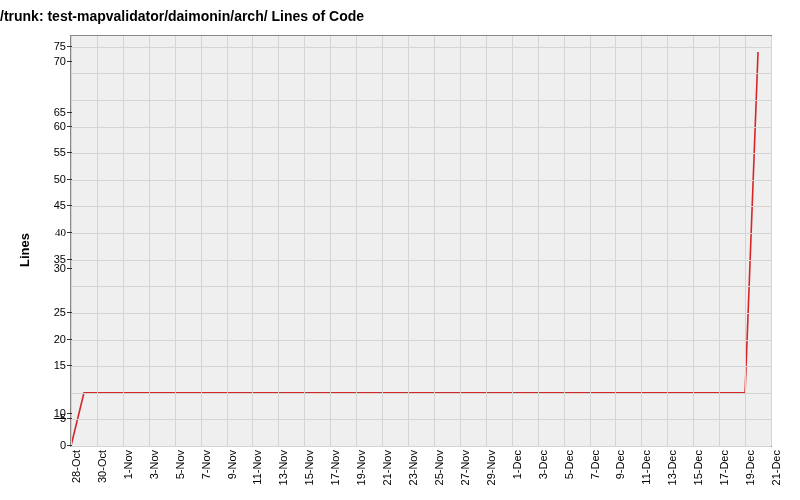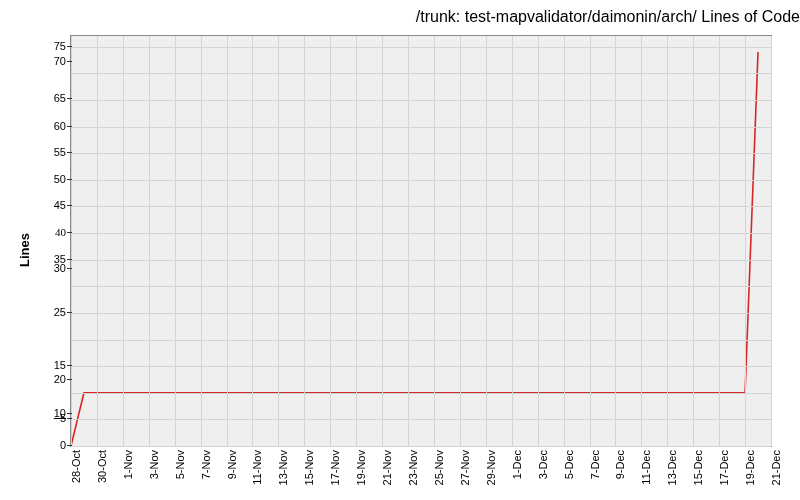--- a/index.html
+++ b/index.html
@@ -1,17 +1,17 @@
 <!DOCTYPE html>
 <html><head>
 <meta charset="utf-8">
 <style>
   html,body{margin:0;padding:0;background:#fff;font-family:Arial,Helvetica,sans-serif}
   .stage{position:relative;width:800px;height:500px;background:#fff}
-  .title{position:absolute;top:8px;left:0;width:100%;text-align:right;font-weight:normal;font-size:16px;color:#000}
+  .title{position:absolute;top:8px;left:0;width:100%;text-align:left;font-weight:bold;font-size:14px;color:#000}
   .plot{position:absolute;left:70px;top:35px;width:700px;height:410px;background:#efefef;border:1px solid #888}
   .grid-h{position:absolute;left:0;width:100%;border-top:1px solid #d4d4d4}
   .grid-v{position:absolute;top:0;height:100%;border-left:1px solid #d4d4d4}
   .ytick{position:absolute;right:734px;font-size:11px;color:#000;transform:translateY(-50%);text-align:right;width:30px}
   .ytick .tmark{position:absolute;right:-6px;top:50%;width:5px;border-top:1px solid #333}
   .xtick{position:absolute;top:450px;font-size:11px;color:#000;transform:rotate(-90deg);transform-origin:right top;text-align:right;white-space:nowrap}
   .ylabel{position:absolute;left:8px;top:50%;transform:translateY(-50%) rotate(-90deg);font-weight:bold;font-size:13px;color:#000}
   .xlabel{position:absolute;left:0;width:100%;top:480px;text-align:center;font-weight:bold;font-size:13px;color:#000}
   svg.series{position:absolute;left:0;top:0;width:100%;height:100%}
 </style>
@@ -67,30 +67,30 @@
       <div class="grid-v" style="left: 596.296px;"></div>
       <div class="grid-v" style="left: 622.222px;"></div>
       <div class="grid-v" style="left: 648.148px;"></div>
       <div class="grid-v" style="left: 674.074px;"></div>
       <div class="grid-v" style="left: 700px;"></div>
     </div>
 <div class="ytick" style="top: 445px;">0<span class="tmark"></span></div>
     <div class="ytick" style="top: 418.377px;">5<span class="tmark"></span></div>
     <div class="ytick" style="top: 413px; text-decoration: underline;">10<span class="tmark"></span></div>
     <div class="ytick" style="top: 365.13px;">15<span class="tmark"></span></div>
-    <div class="ytick" style="top: 338.506px; margin-top: 40px;">20<span class="tmark"></span></div>
+    <div class="ytick" style="top: 338.506px;">20<span class="tmark"></span></div>
     <div class="ytick" style="top: 311.883px;">25<span class="tmark"></span></div>
     <div class="ytick" style="top: 268px;">30<span class="tmark"></span></div>
     <div class="ytick" style="top: 258.636px;">35<span class="tmark"></span></div>
     <div class="ytick" style="top: 232.013px; font-family: Liberation Serif, serif;">40<span class="tmark"></span></div>
     <div class="ytick" style="top: 205.39px;">45<span class="tmark"></span></div>
     <div class="ytick" style="top: 178.766px;">50<span class="tmark"></span></div>
     <div class="ytick" style="top: 152.143px;">55<span class="tmark"></span></div>
     <div class="ytick" style="top: 125.519px;">60<span class="tmark"></span></div>
-    <div class="ytick" style="top: 98px;">65<span class="tmark"></span></div>
+    <div class="ytick" style="top: 112px;">65<span class="tmark"></span></div>
     <div class="ytick" style="top: 61px;">70<span class="tmark"></span></div>
     <div class="ytick" style="top: 45.6494px;">75<span class="tmark"></span></div>
     <div class="xtick" style="left: 30px; width: 40px;">28-Oct</div>
     <div class="xtick" style="left: 55.9259px; width: 40px;">30-Oct</div>
     <div class="xtick" style="left: 81.8519px; width: 40px;">1-Nov</div>
     <div class="xtick" style="left: 107.778px; width: 40px;">3-Nov</div>
     <div class="xtick" style="left: 133.704px; width: 40px;">5-Nov</div>
     <div class="xtick" style="left: 159.63px; width: 40px;">7-Nov</div>
     <div class="xtick" style="left: 185.556px; width: 40px;">9-Nov</div>
     <div class="xtick" style="left: 211.481px; width: 40px;">11-Nov</div>

